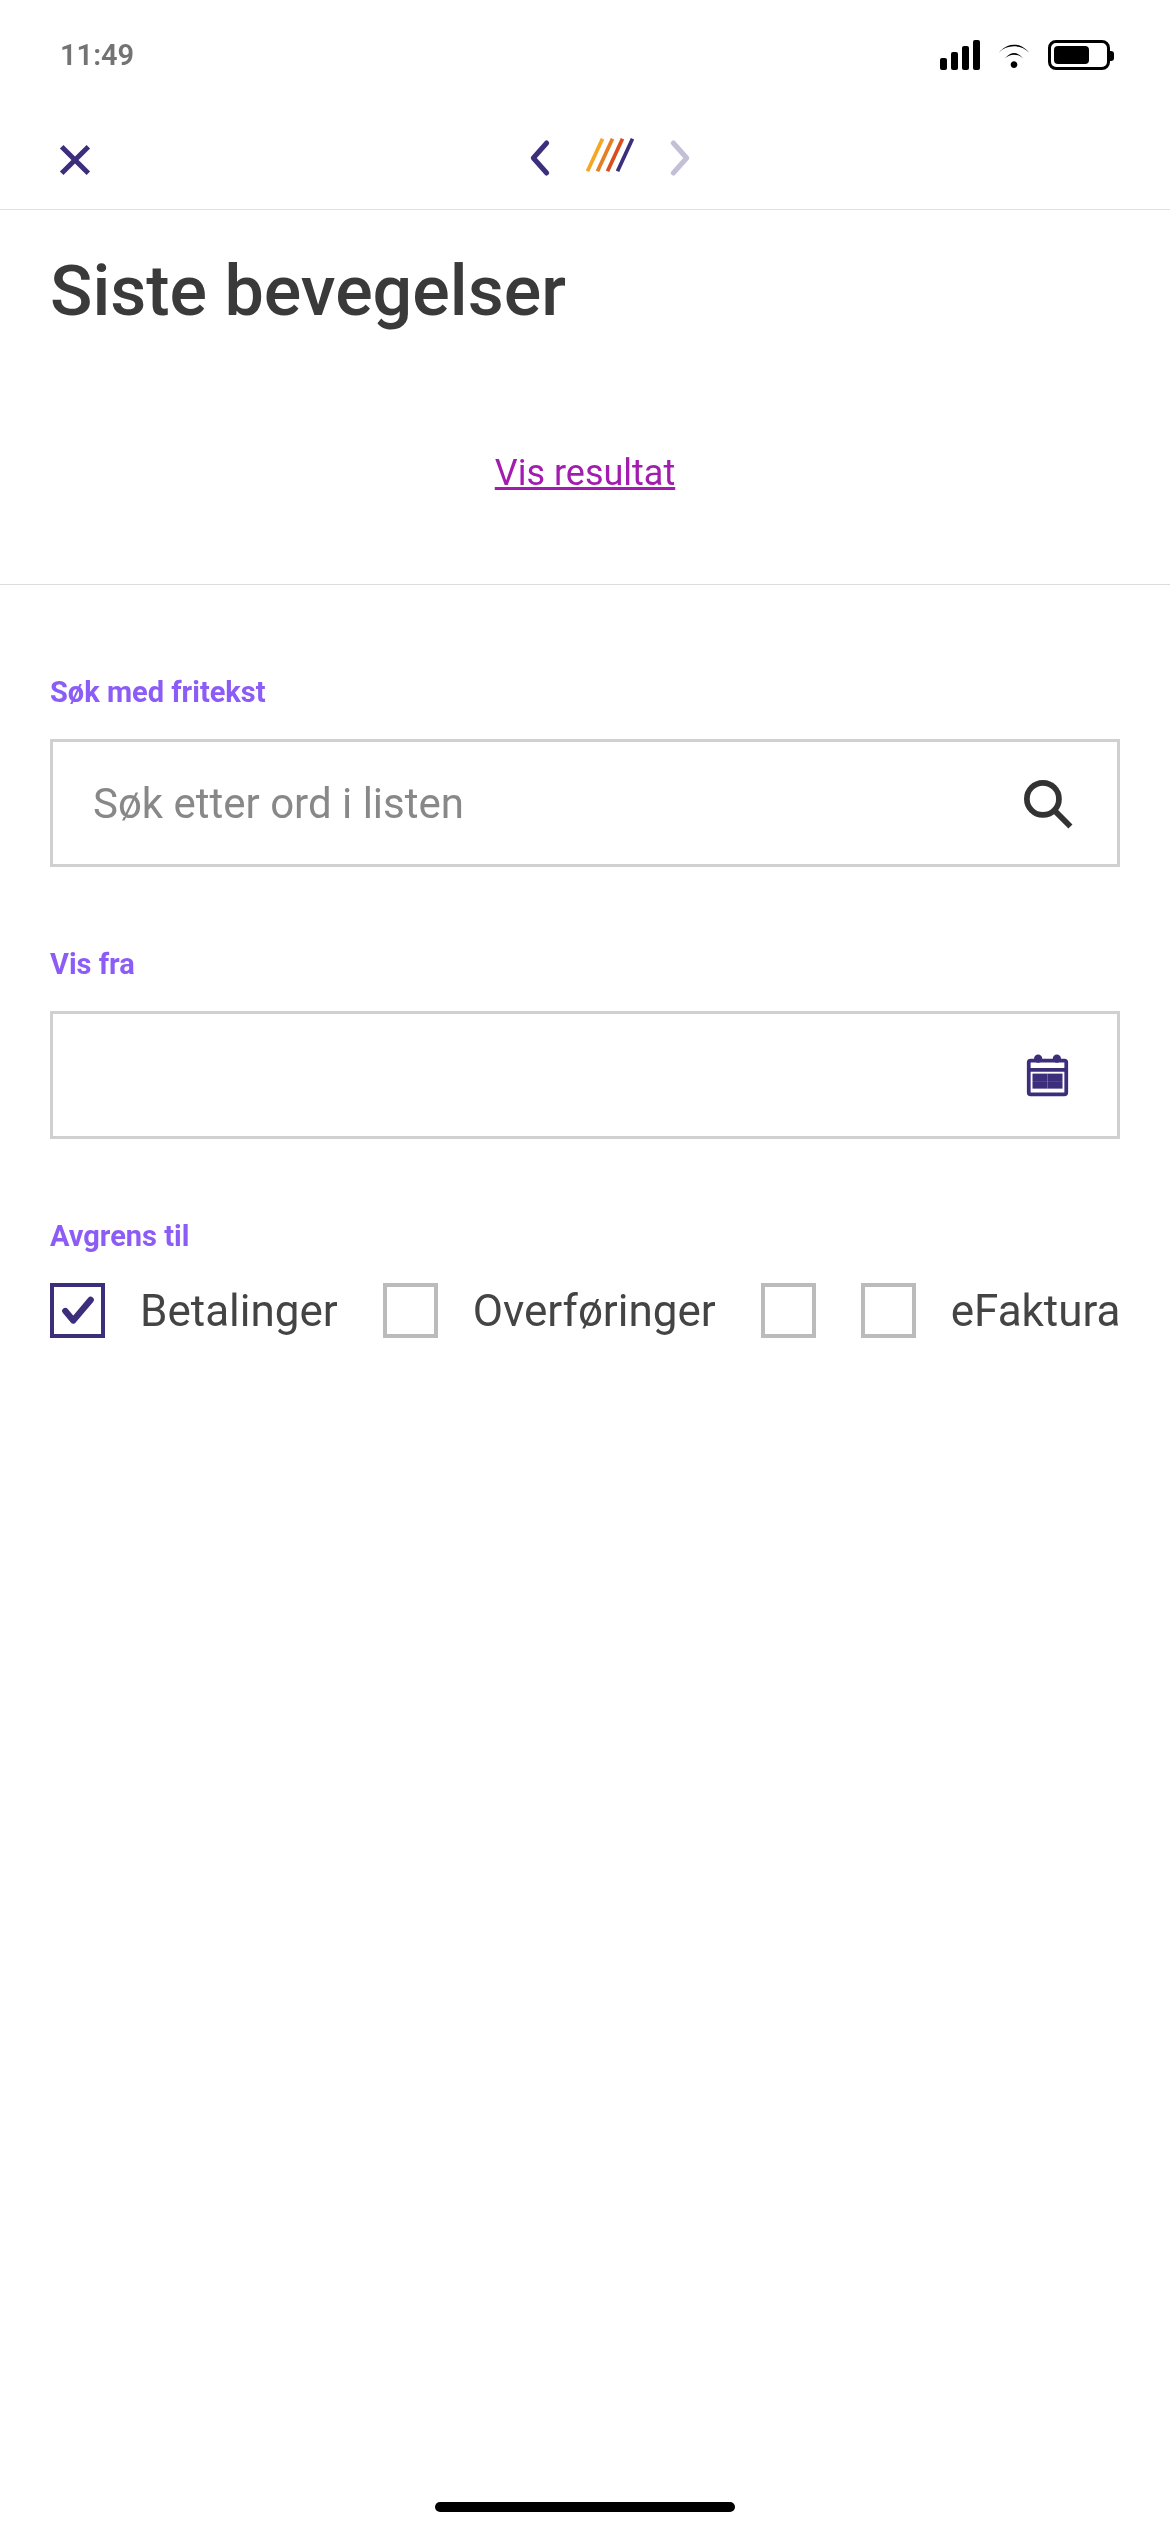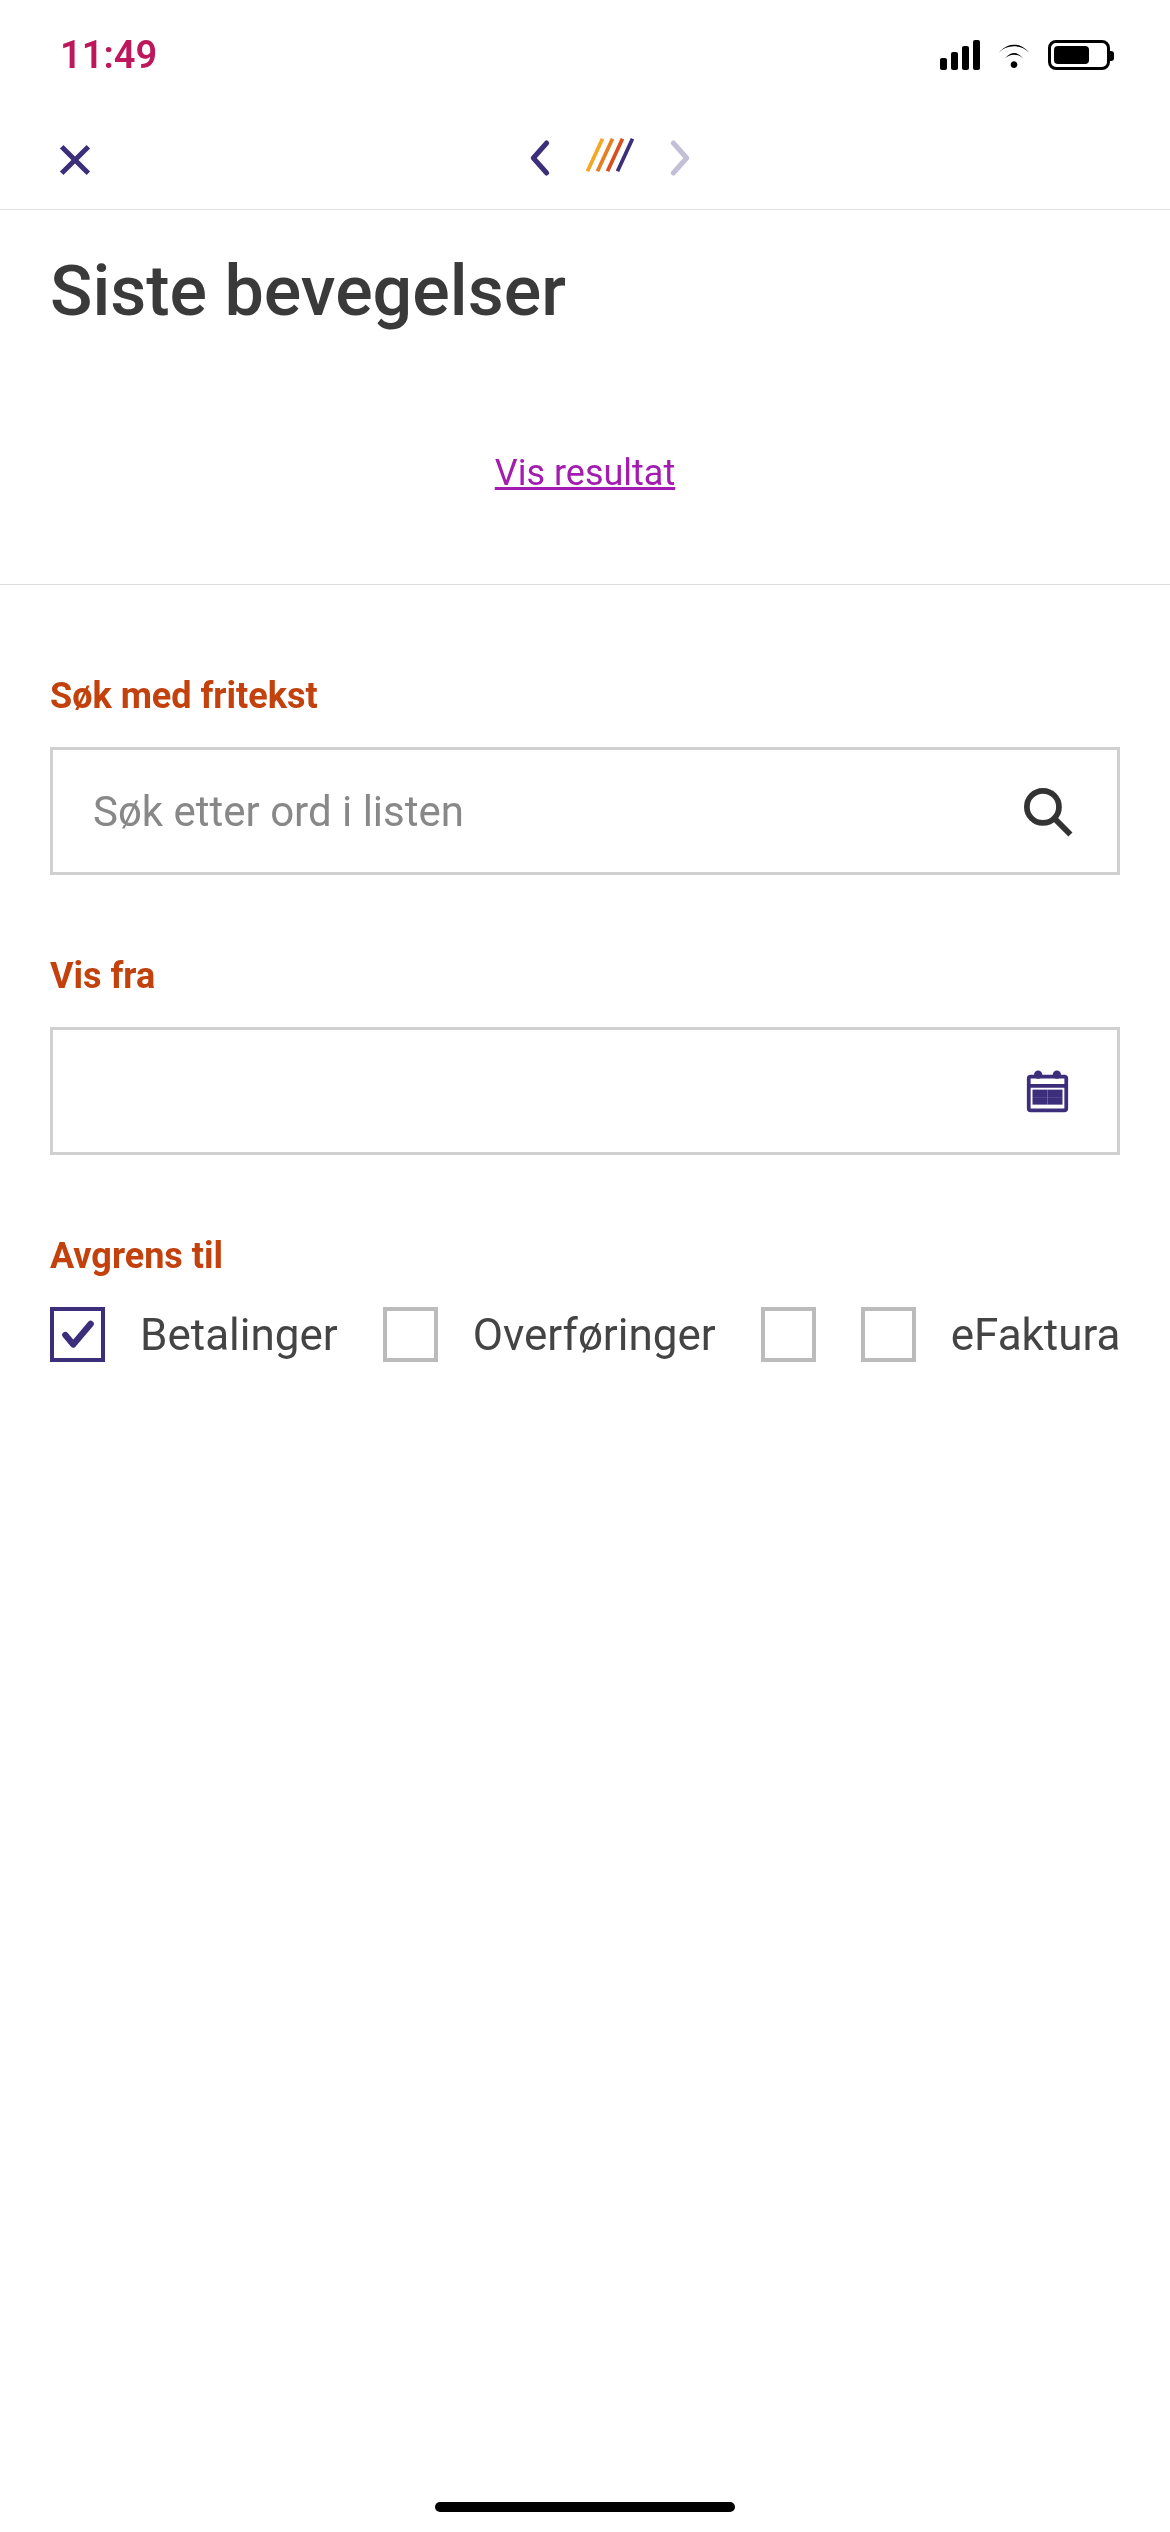--- a/index.html
+++ b/index.html
@@ -20,23 +20,23 @@
     
     .status-bar {
       height: 110px;
       display: flex;
       justify-content: space-between;
       align-items: center;
       padding: 0 60px;
     }
     
     .status-time {
-      font-size: 38px;
+      font-size: 29px;
       font-weight: 600;
-      color: #be185d;
+      color: #737373;
     }
     
     .status-icons {
       display: flex;
       align-items: center;
       gap: 14px;
     }
     
     .signal-icon {
       display: flex;
@@ -178,23 +178,23 @@
       border-top: 1px solid #ddd;
       margin: 0 -50px 90px -50px;
     }
     
     
     .form-section {
       margin-bottom: 80px;
     }
     
     .form-label {
-      font-size: 36px;
+      font-size: 29px;
       font-weight: 700;
-      color: #c2410c;
+      color: #8b5cf6;
       margin-bottom: 30px;
       display: block;
     }
     
     .input-wrapper {
       position: relative;
       border: 3px solid #d0d0d0;
       height: 128px;
       display: flex;
       align-items: center;

